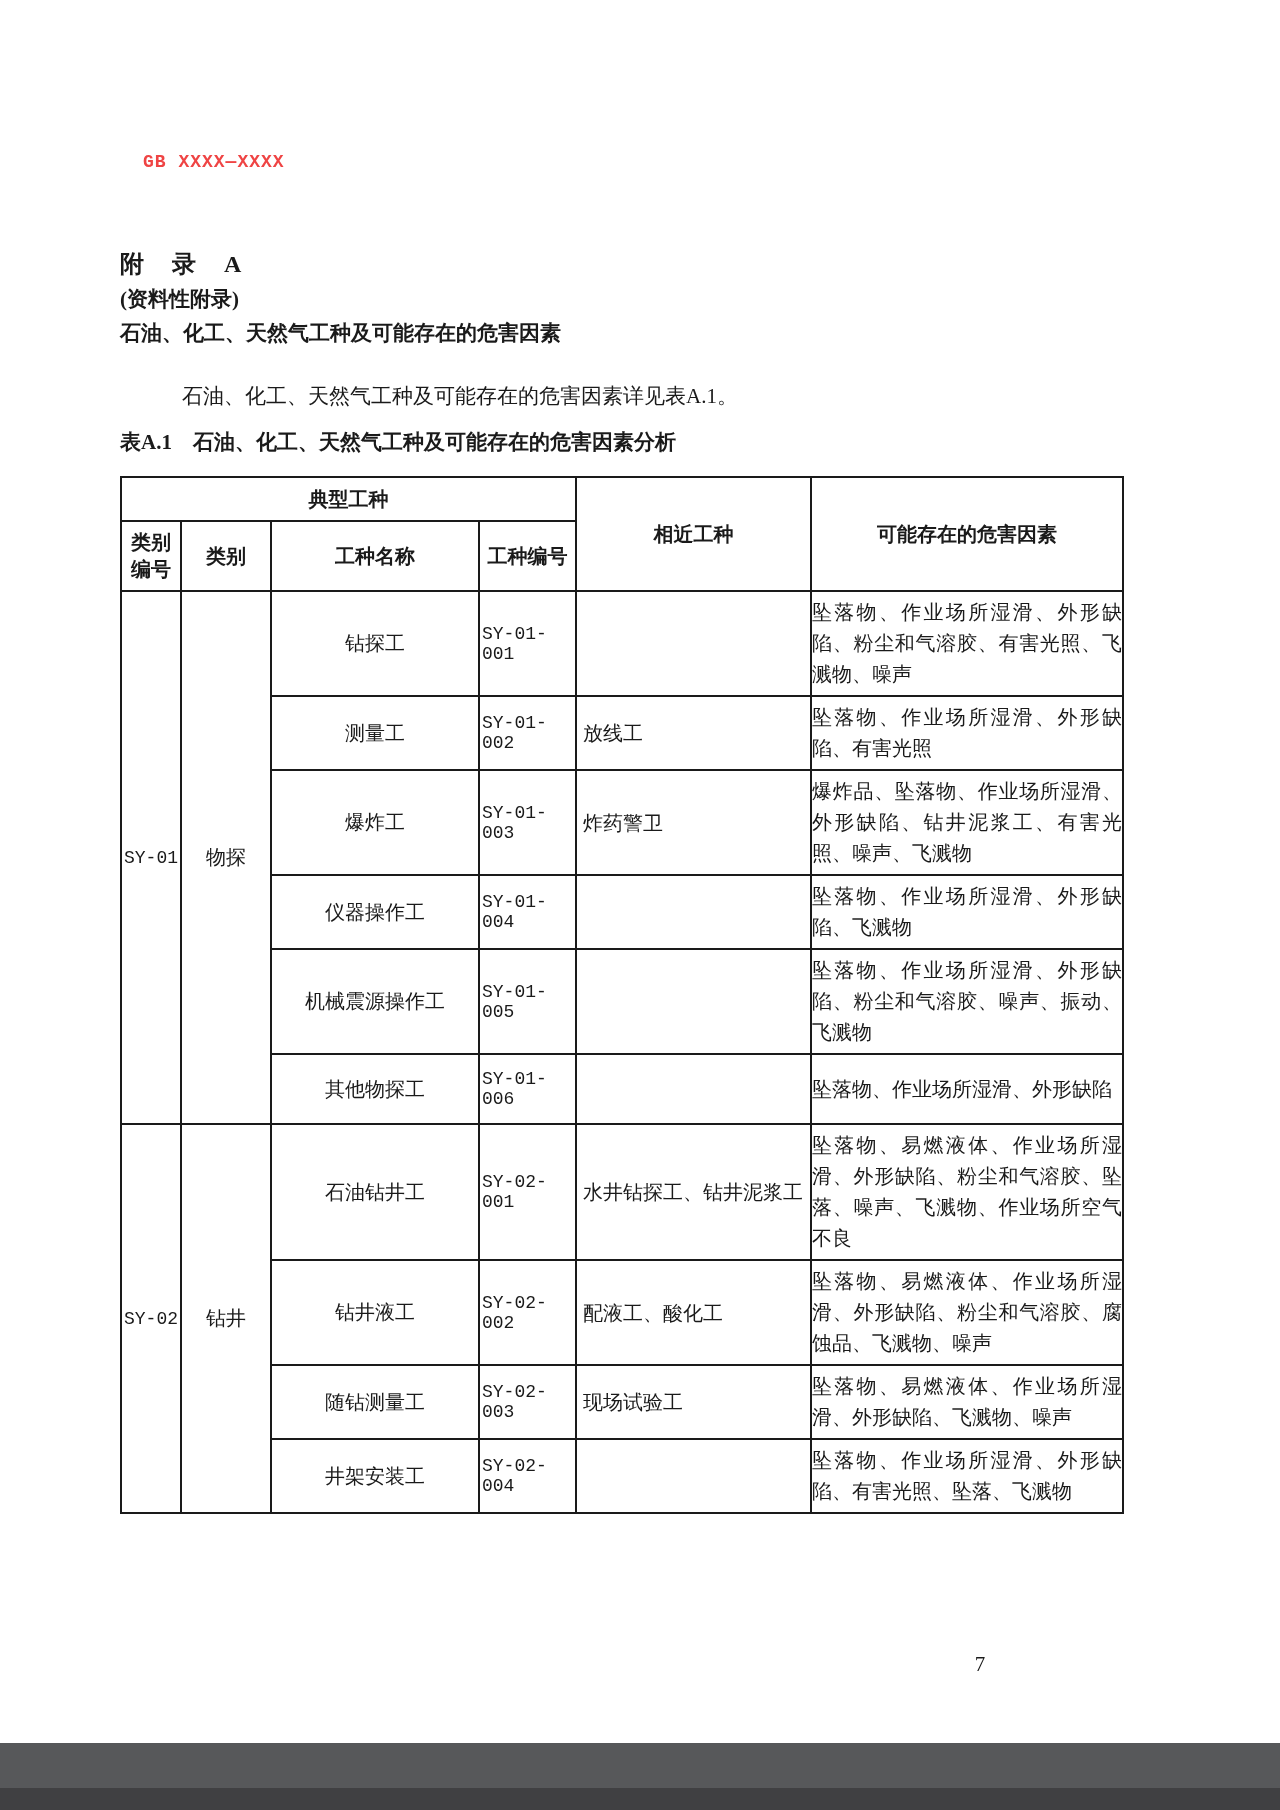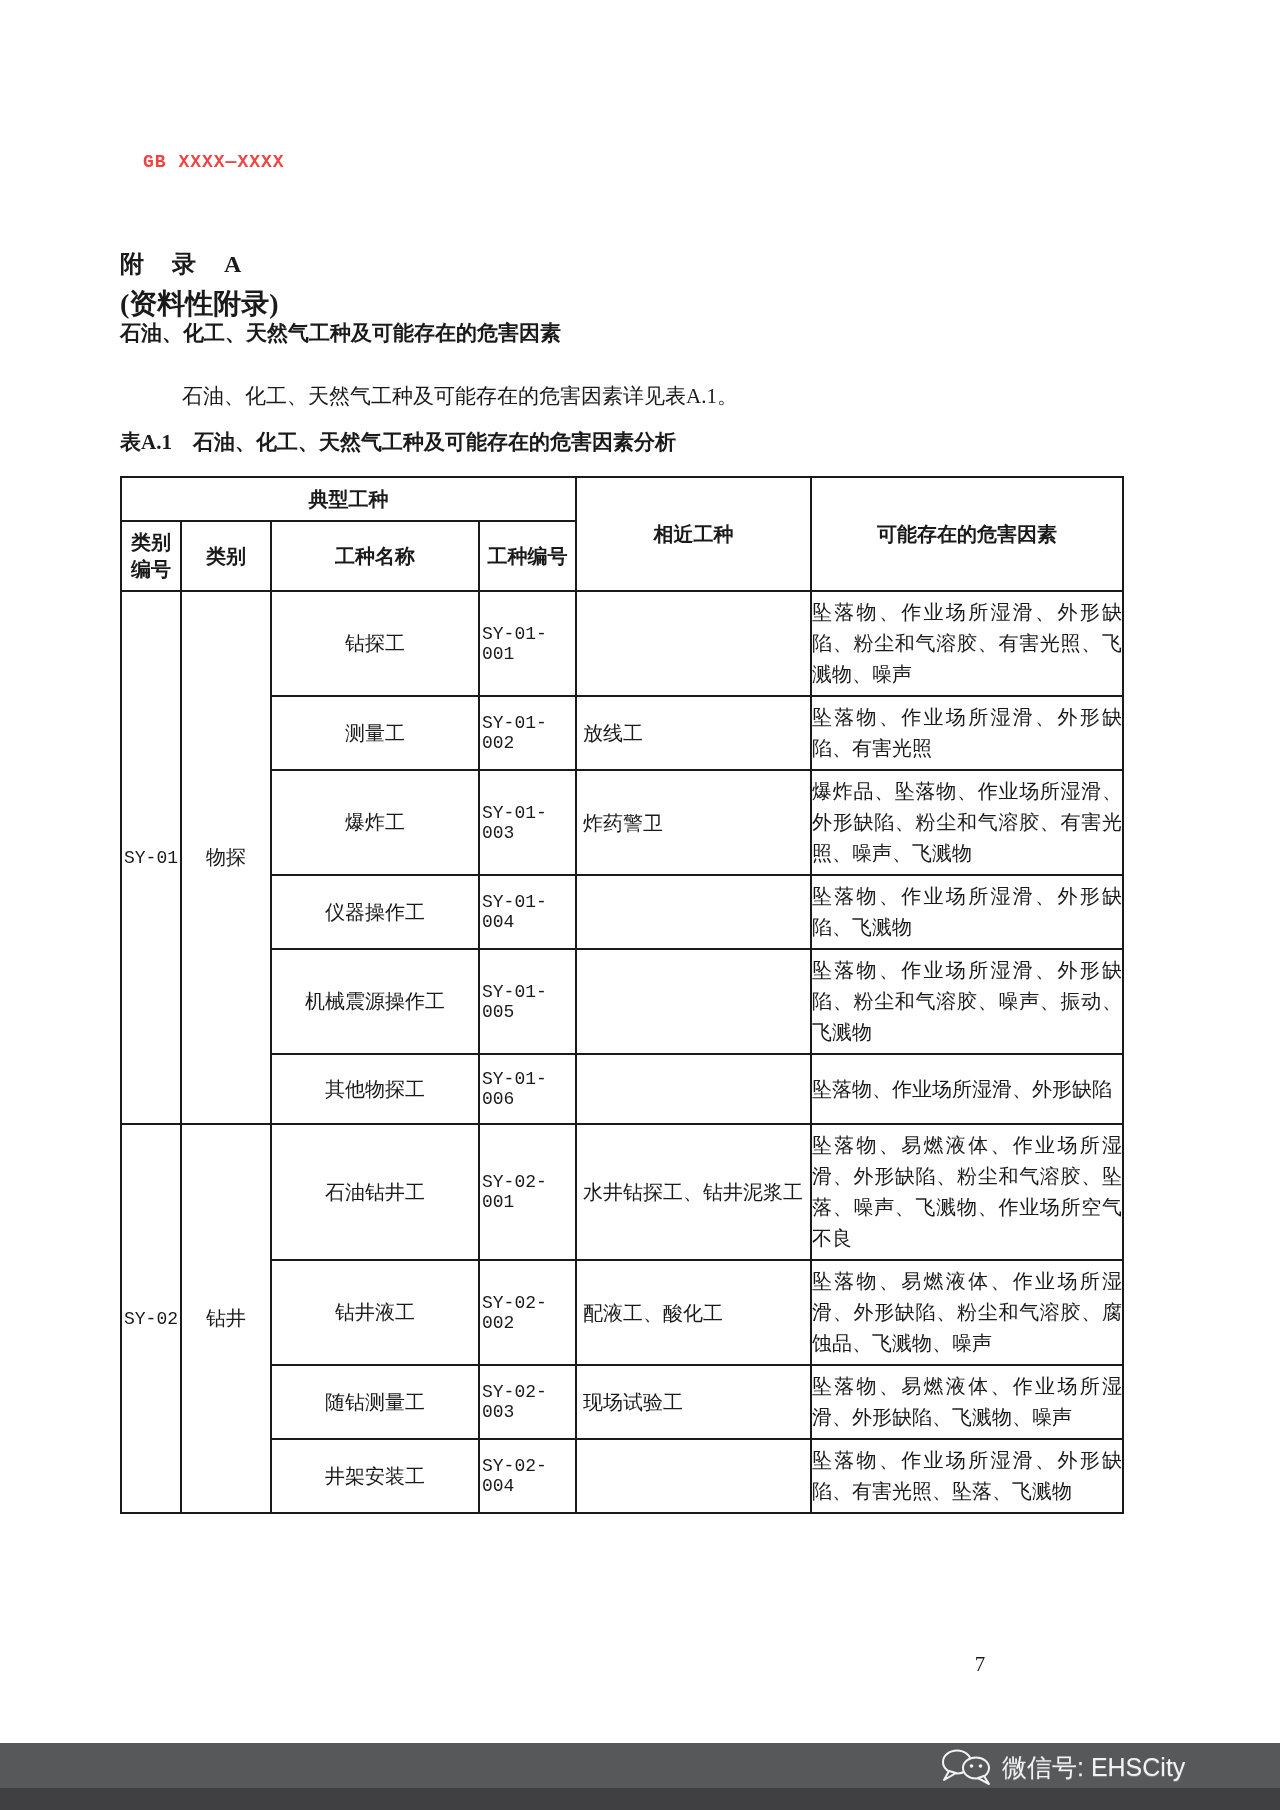--- a/index.html
+++ b/index.html
@@ -12,21 +12,21 @@
   .page { position: relative; width: 1280px; height: 1810px; background: #fff; overflow: hidden; }
 
   .doc-header {
     position: absolute; left: 143px; top: 152px;
     font-family: "Liberation Mono", "DejaVu Sans Mono", monospace;
     font-size: 18px; letter-spacing: 1px; font-weight: bold; color: #ef4444;
   }
 
   .centered { position: absolute; left: 120px; width: 1002px; text-align: left; }
   .appendix-title   { top: 248px; font-size: 24px; font-weight: bold; letter-spacing: 2px; }
-  .appendix-subtitle{ top: 285px; font-size: 28px; font-weight: bold; }
+  .appendix-subtitle{ top: 285px; font-size: 21px; font-weight: bold; }
   .appendix-heading { top: 319px; font-size: 21px; font-weight: bold; }
 
   .intro-paragraph {
     position: absolute; left: 140px; top: 382px; width: 964px;
     font-size: 21px; text-indent: 2em; margin: 0;
   }
 
   .table-caption { top: 428px; font-size: 21px; font-weight: bold; }
 
   table.hazards {
@@ -133,21 +133,21 @@
         <tr>
           <td class="cell-name">测量工</td>
           <td class="cell-jobcode">SY-01-002</td>
           <td class="cell-similar">放线工</td>
           <td class="cell-hazards">坠落物、作业场所湿滑、外形缺陷、有害光照</td>
         </tr>
         <tr>
           <td class="cell-name">爆炸工</td>
           <td class="cell-jobcode">SY-01-003</td>
           <td class="cell-similar">炸药警卫</td>
-          <td class="cell-hazards">爆炸品、坠落物、作业场所湿滑、外形缺陷、粉尘和气溶胶、有害光照、噪声、飞溅物</td>
+          <td class="cell-hazards">爆炸品、坠落物、作业场所湿滑、外形缺陷、钻井泥浆工、有害光照、噪声、飞溅物</td>
         </tr>
         <tr>
           <td class="cell-name">仪器操作工</td>
           <td class="cell-jobcode">SY-01-004</td>
           <td class="cell-similar"></td>
           <td class="cell-hazards">坠落物、作业场所湿滑、外形缺陷、飞溅物</td>
         </tr>
         <tr>
           <td class="cell-name">机械震源操作工</td>
           <td class="cell-jobcode">SY-01-005</td>
@@ -185,29 +185,16 @@
           <td class="cell-jobcode">SY-02-004</td>
           <td class="cell-similar"></td>
           <td class="cell-hazards">坠落物、作业场所湿滑、外形缺陷、有害光照、坠落、飞溅物</td>
         </tr>
       </tbody>
   </table>
 
   <div class="page-number">7</div>
 
   <div class="footer-bar">
-    <div class="footer-content">
-      <svg width="54" height="40" viewBox="0 0 54 40">
-
-        <ellipse cx="17" cy="15" rx="14" ry="11.5" fill="none" stroke="#f2f2f2" stroke-width="2"></ellipse>
-        <path d="M9 24 L4 33 L16 26 Z" fill="#57585a" stroke="#f2f2f2" stroke-width="2" stroke-linejoin="round"></path>
-
-        <ellipse cx="36" cy="21" rx="13" ry="10.5" fill="#57585a" stroke="#f2f2f2" stroke-width="2"></ellipse>
-        <path d="M44 29 L49 37 L38 31 Z" fill="#57585a" stroke="#f2f2f2" stroke-width="2" stroke-linejoin="round"></path>
-        <circle cx="31.5" cy="19" r="1.8" fill="#f2f2f2"></circle>
-        <circle cx="40.5" cy="19" r="1.8" fill="#f2f2f2"></circle>
-      </svg>
-      <span class="wechat-label">微信号: EHSCity</span>
-    </div>
     <div class="footer-substrip"></div>
   </div>
 
 </div>
 
 </body></html>

